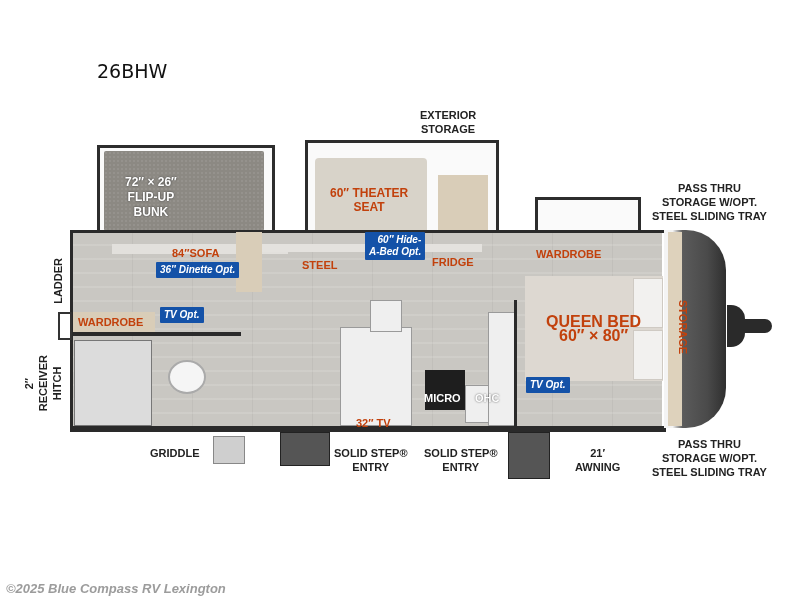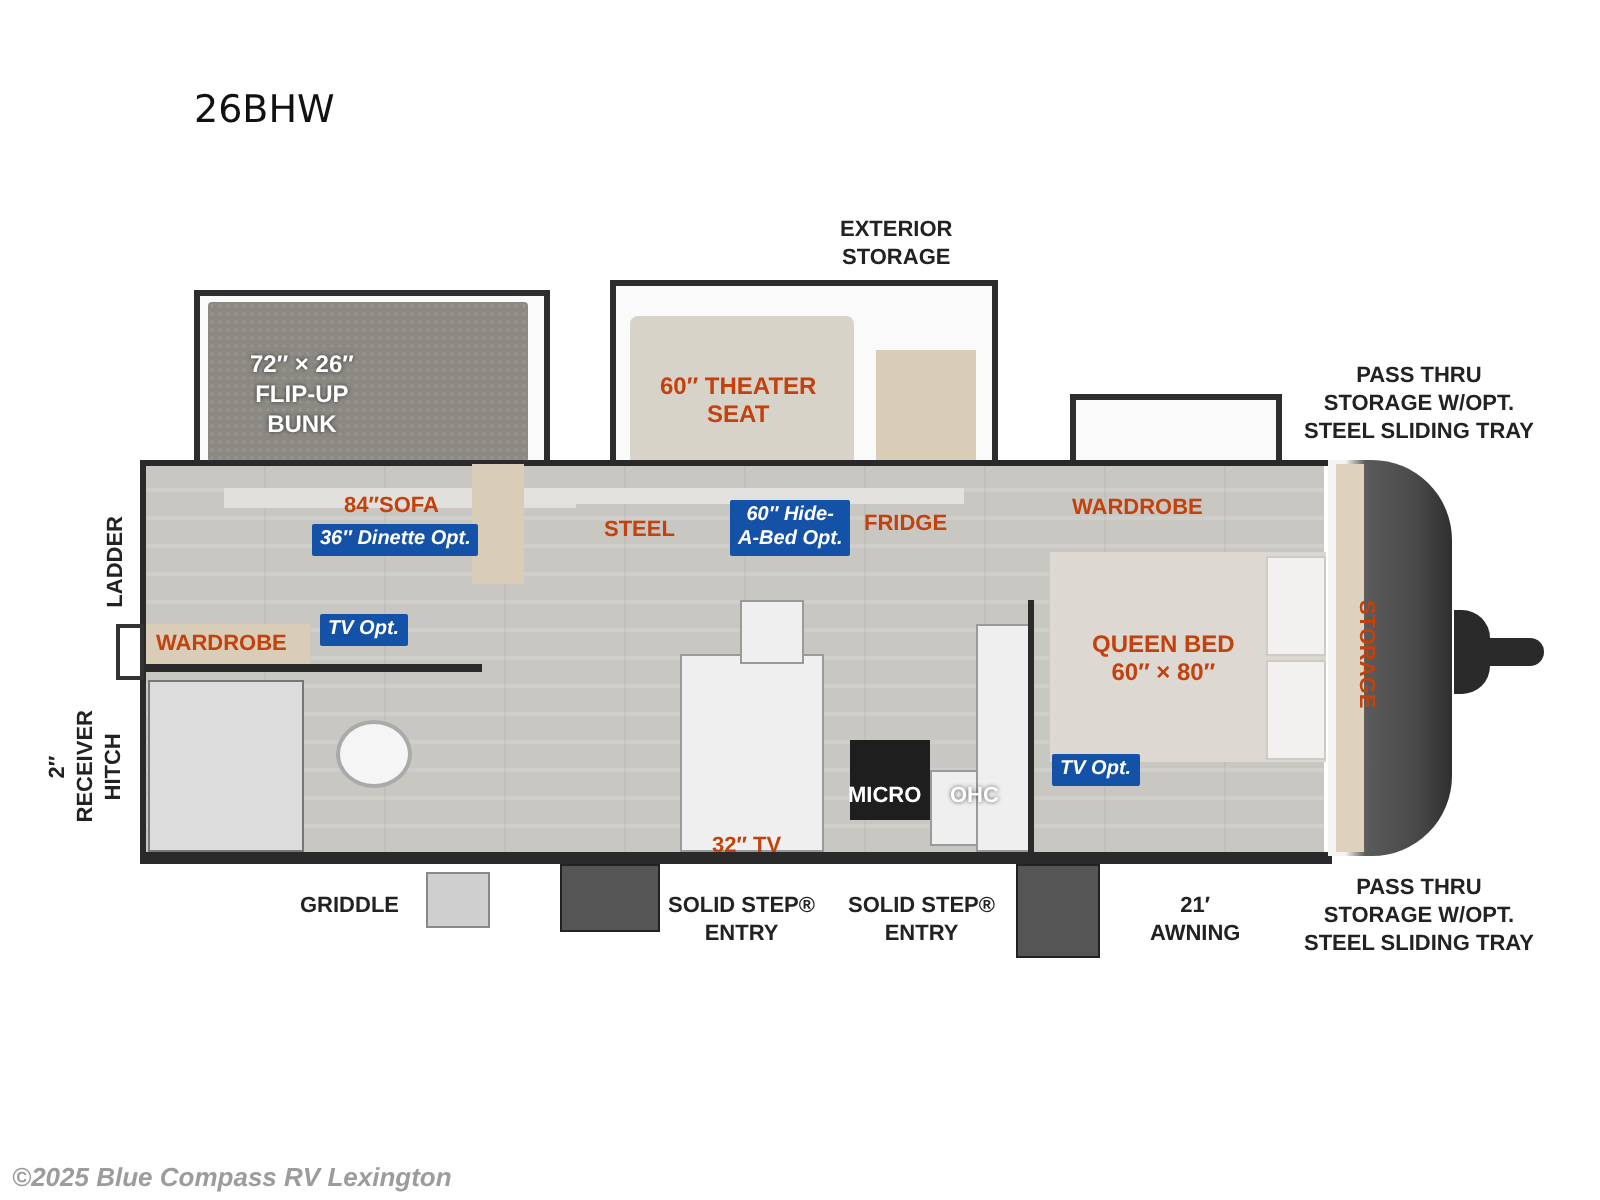--- a/index.html
+++ b/index.html
@@ -1,18 +1,18 @@
 <!DOCTYPE html>
 <html><head>
 <meta charset="utf-8">
 <style>
   html,body{margin:0;padding:0;}
   body{width:800px;height:600px;background:#ffffff;position:relative;overflow:hidden;font-family:"Liberation Sans",sans-serif;}
   .abs{position:absolute;}
-  .model{left:97px;top:44px;font-size:19px;color:#111;font-family:"DejaVu Sans",sans-serif;}
+  .model{left:97px;top:60px;font-size:19px;color:#111;font-family:"DejaVu Sans",sans-serif;}
   .lbl{position:absolute;font-weight:bold;font-size:11px;color:#1c1c1c;text-align:center;line-height:14px;white-space:nowrap;}
   .lbl-ext{font-size:11px;color:#222;}
   .lbl-in{color:#c2410c;}
   .lbl-white{color:#fff;text-shadow:0 0 2px #333;font-size:12px;}
   .opt{position:absolute;background:#1452a8;color:#fff;font-weight:bold;font-style:italic;font-size:10px;line-height:12px;padding:2px 4px;border-radius:1px;text-align:center;white-space:nowrap;}
   .vert{writing-mode:vertical-rl;transform:rotate(180deg);}
   .vert-down{writing-mode:vertical-rl;}
   
   .floor{left:72px;top:232px;width:590px;height:196px;background:#c9c7c2;
     background-image:repeating-linear-gradient(0deg,rgba(255,255,255,0.12) 0 2px,transparent 2px 14px),repeating-linear-gradient(90deg,rgba(0,0,0,0.04) 0 1px,transparent 1px 60px);}
@@ -128,30 +128,30 @@
 </div>
 <div class="lbl lbl-in" style="left:330px;top:186px;font-size:12px;">
   <div>60″ THEATER</div>
   <div>SEAT</div>
 </div>
 <div class="lbl lbl-in" style="left:172px;top:246px;">84″SOFA</div>
 <div class="lbl lbl-in" style="left:302px;top:258px;">STEEL</div>
 <div class="lbl lbl-in" style="left:432px;top:243px;margin-top:12px;">FRIDGE</div>
 <div class="lbl lbl-in" style="left:536px;top:247px;">WARDROBE</div>
 <div class="lbl lbl-in" style="left:78px;top:315px;">WARDROBE</div>
-<div class="lbl lbl-in" style="left:546px;top:315px;font-size:12px;">
+<div class="lbl lbl-in" style="left:546px;top:315px;font-size:16px;">
   <div>QUEEN BED</div>
   <div>60″ × 80″</div>
 </div>
 <div class="lbl lbl-in vert-down" style="left:676px;top:300px;">STORAGE</div>
 <div class="lbl lbl-in" style="left:356px;top:395px;margin-top:21px;">32″ TV</div>
 <div class="lbl" style="left:424px;top:391px;color:#fff;">MICRO</div>
 <div class="lbl" style="left:475px;top:391px;color:#fff;text-shadow:0 0 2px #555;">OHC</div>
 
 <div class="opt" style="left:156px;top:262px;">36″ Dinette Opt.</div>
-<div class="opt" style="left:365px;top:250px;">
+<div class="opt" style="left:365px;top:232px;text-align:right;">
   <div>60″ Hide-</div>
   <div>A-Bed Opt.</div>
 </div>
 <div class="opt" style="left:160px;top:307px;">TV Opt.</div>
 <div class="opt" style="left:526px;top:377px;">TV Opt.</div>
 
 <div class="abs copyright">©2025 Blue Compass RV Lexington</div>
 
 </body></html>

